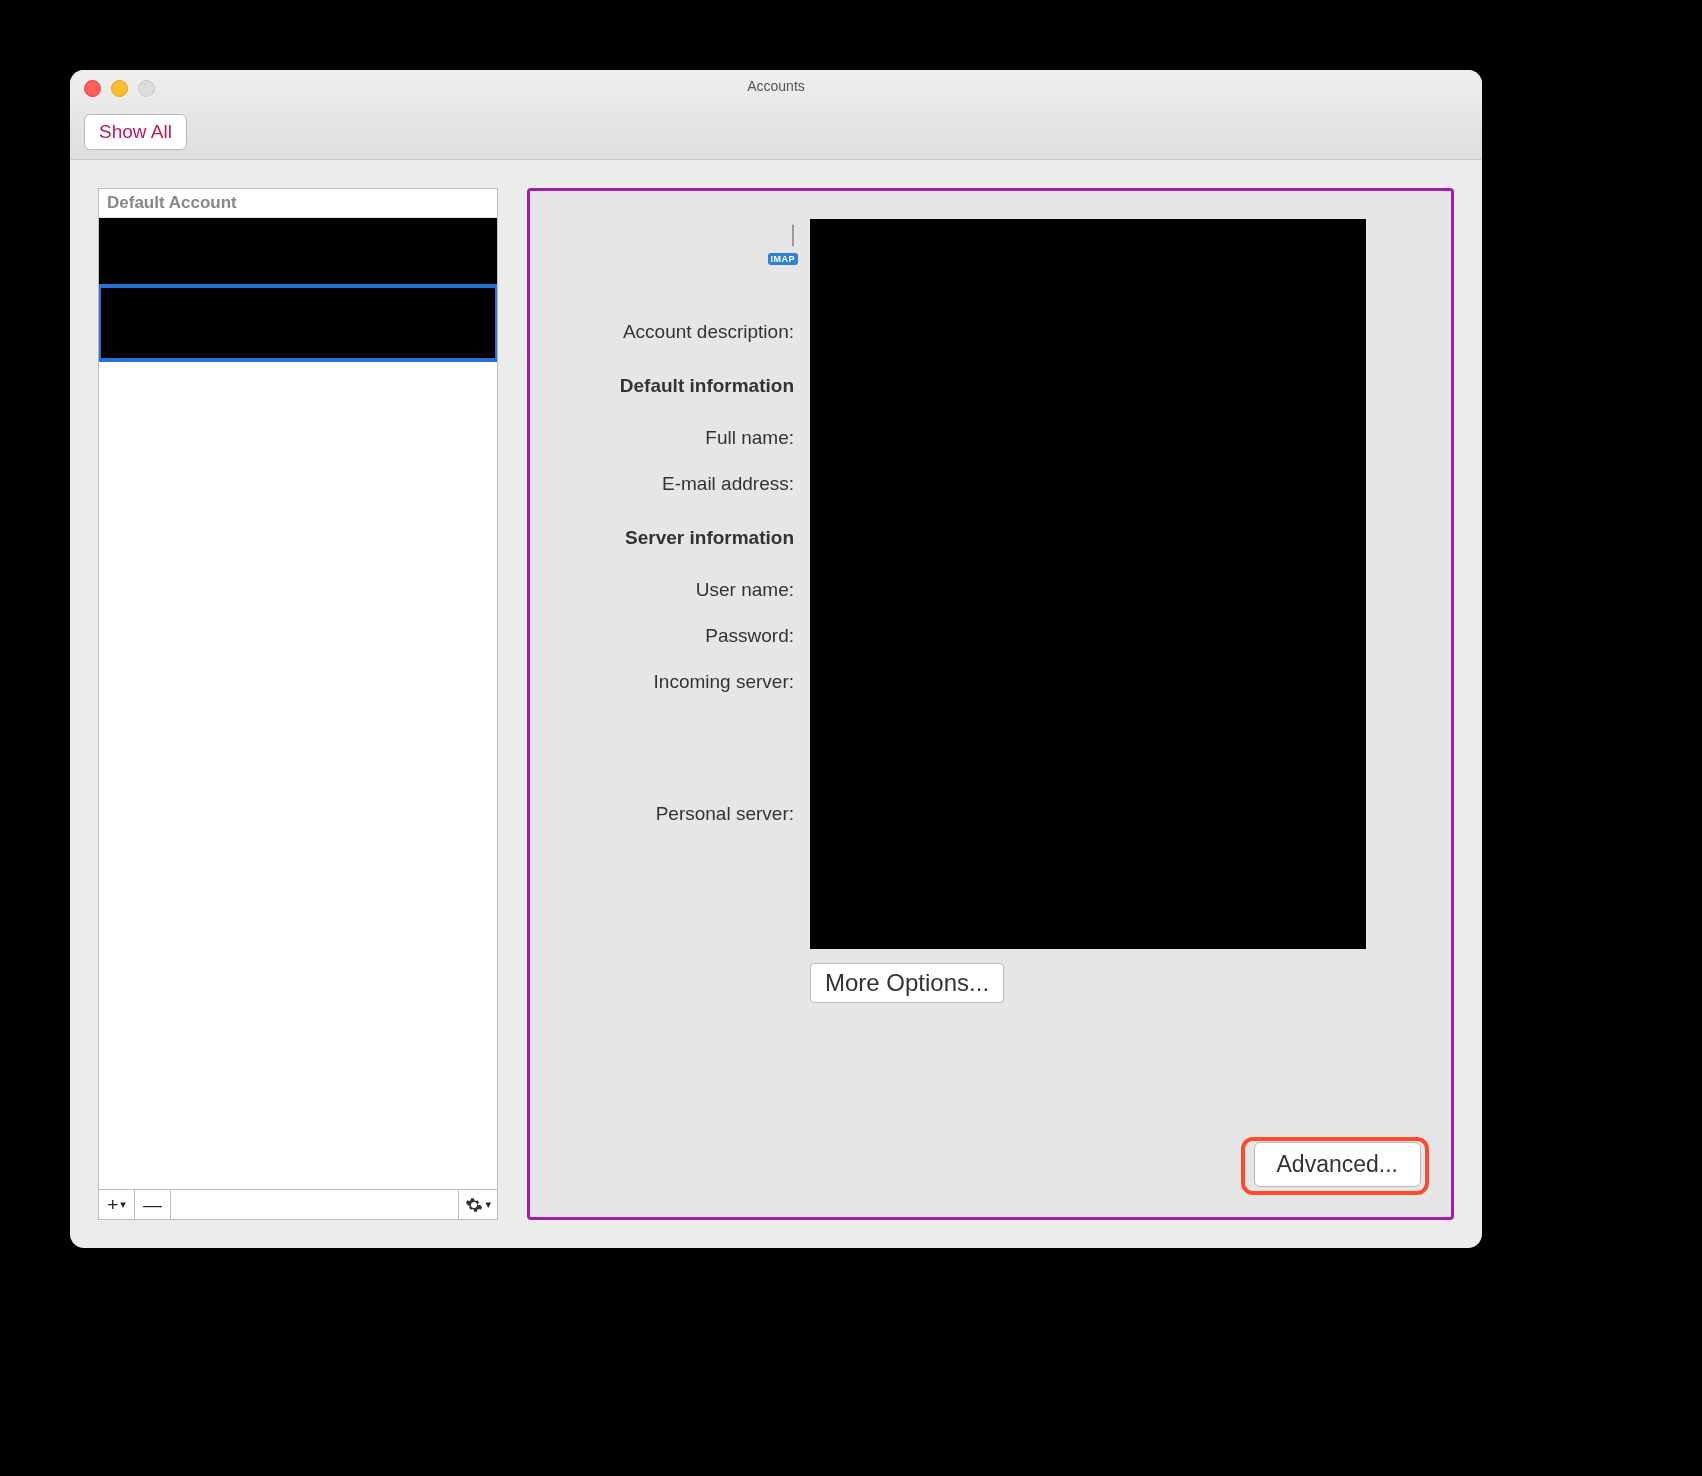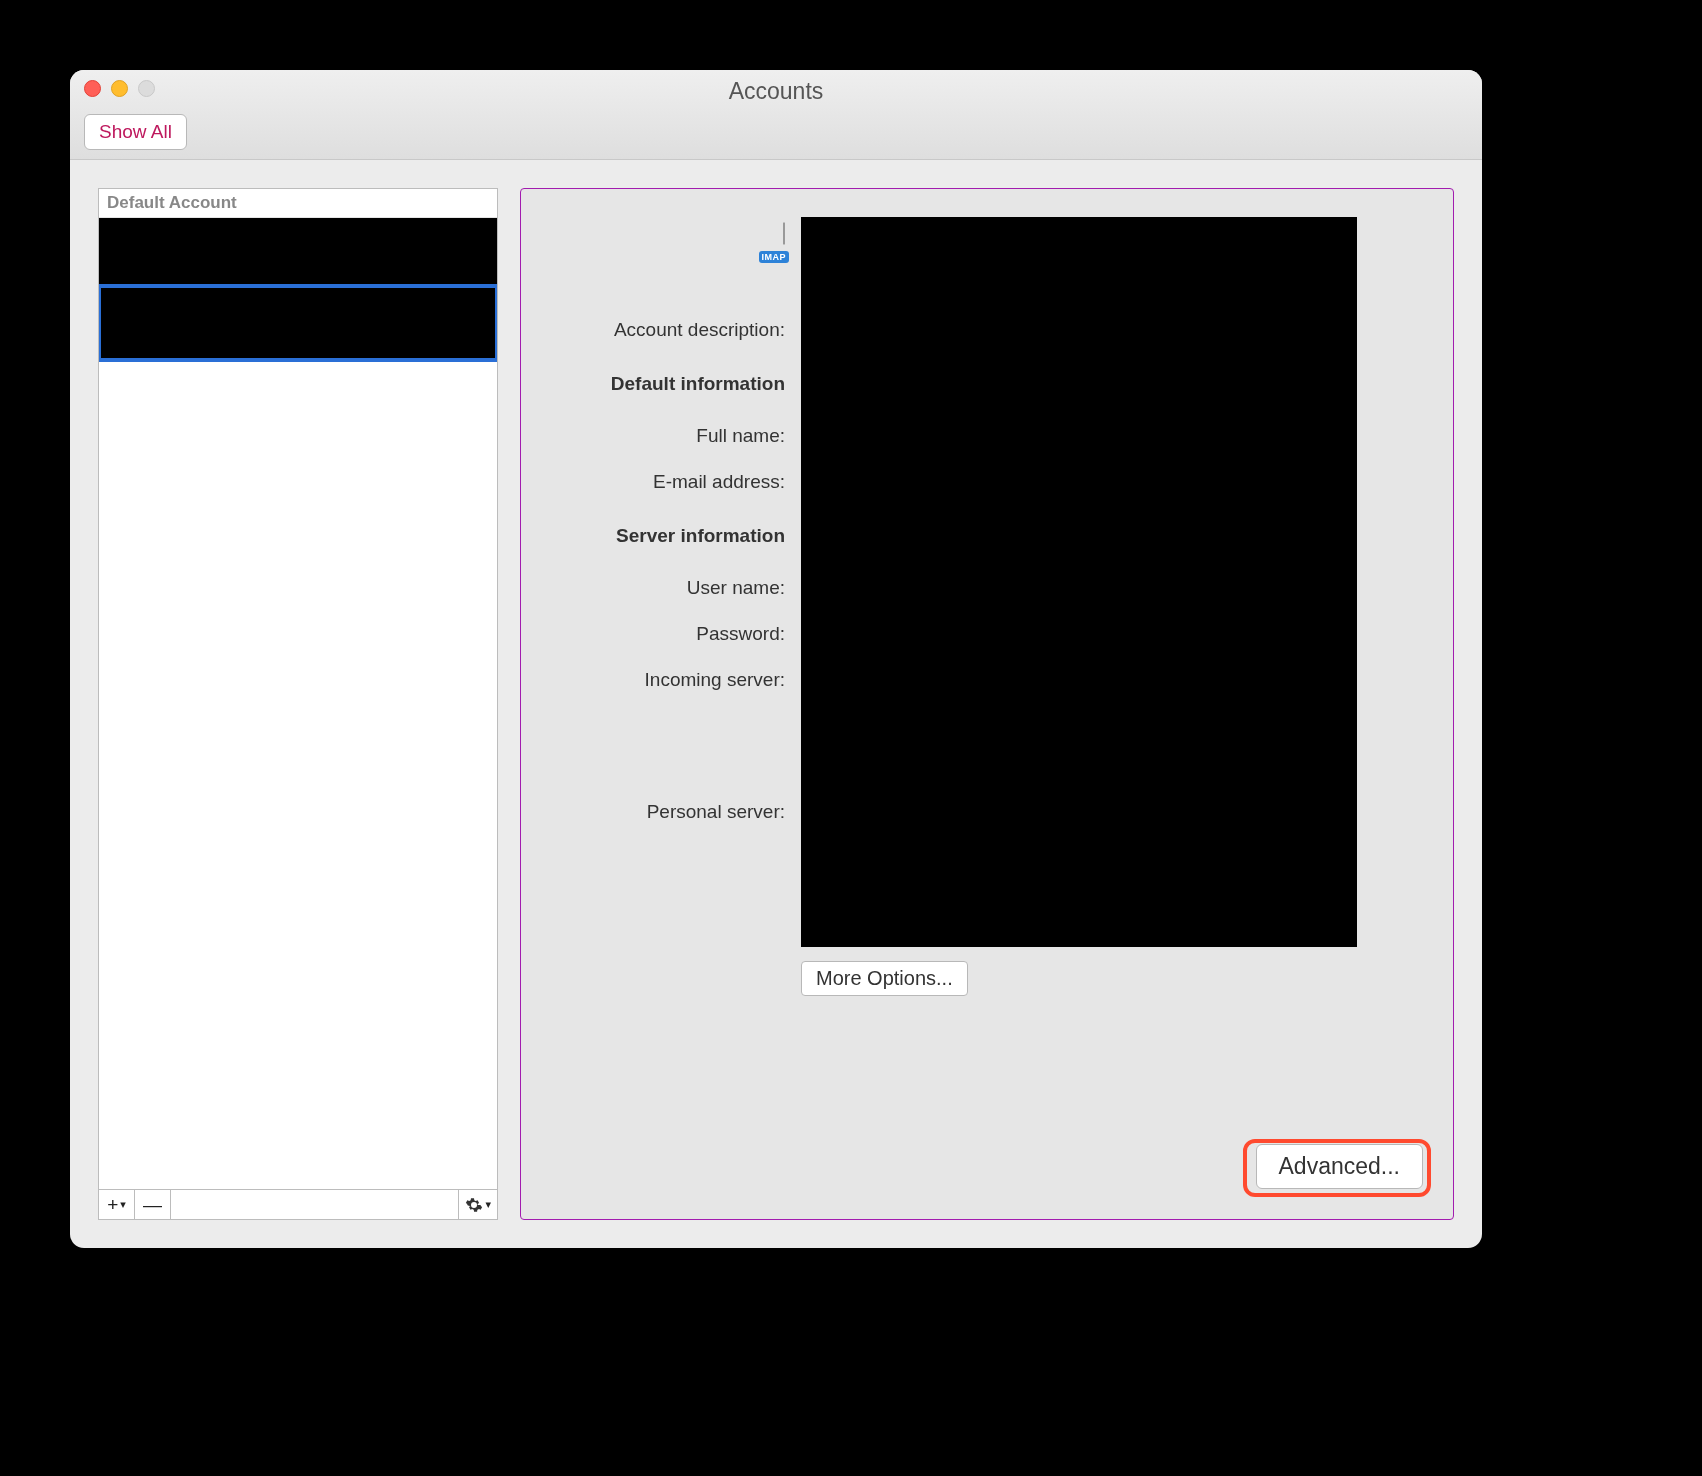--- a/index.html
+++ b/index.html
@@ -46,21 +46,21 @@
       border-radius: 50%;
     }
     .tl.red { background: #ff5f57; border: 1px solid #e24137; }
     .tl.yellow { background: #ffbd2e; border: 1px solid #dfa124; }
     .tl.grey { background: #dcdcdc; border: 1px solid #c8c8c8; }
     .window-title {
       position: absolute;
       top: 8px;
       left: 0; right: 0;
       text-align: center;
-      font-size: 23px;
+      font-size: 14px;
       color: #555;
     }
     .showall {
       position: absolute;
       left: 14px;
       top: 44px;
       background: #fff;
       border: 1px solid #b8b8b8;
       border-radius: 6px;
       padding: 6px 14px;
@@ -119,24 +119,25 @@
       padding: 0 6px;
       cursor: pointer;
       color: #222;
       min-width: 36px;
     }
     .tb-spacer { flex: 1; border-right: 1px solid #bcbcbc; }
     .tb-btn.gear { border-right: none; }
     .main {
       flex: 1;
       background: #e6e6e6;
-      border: 1px solid #a21caf;
+      border: 3px solid #a21caf;
       border-radius: 4px;
       position: relative;
       padding: 28px 24px;
+      margin-left: 7px;
     }
     .form-area {
       display: grid;
       grid-template-columns: 240px 1fr;
       column-gap: 14px;
       row-gap: 10px;
     }
     .label-cell {
       text-align: right;
       font-size: 19px;
@@ -188,21 +189,21 @@
       background: #000;
     }
     .more-options {
       position: absolute;
       left: 280px;
       top: 772px;
       background: #fff;
       border: 1px solid #b8b8b8;
       border-radius: 4px;
       padding: 5px 14px;
-      font-size: 20px;
+      font-size: 24px;
       color: #333;
       cursor: pointer;
     }
     .advanced {
       position: absolute;
       right: 30px;
       bottom: 30px;
       background: #fff;
       border: 1px solid #b8b8b8;
       border-radius: 6px;

